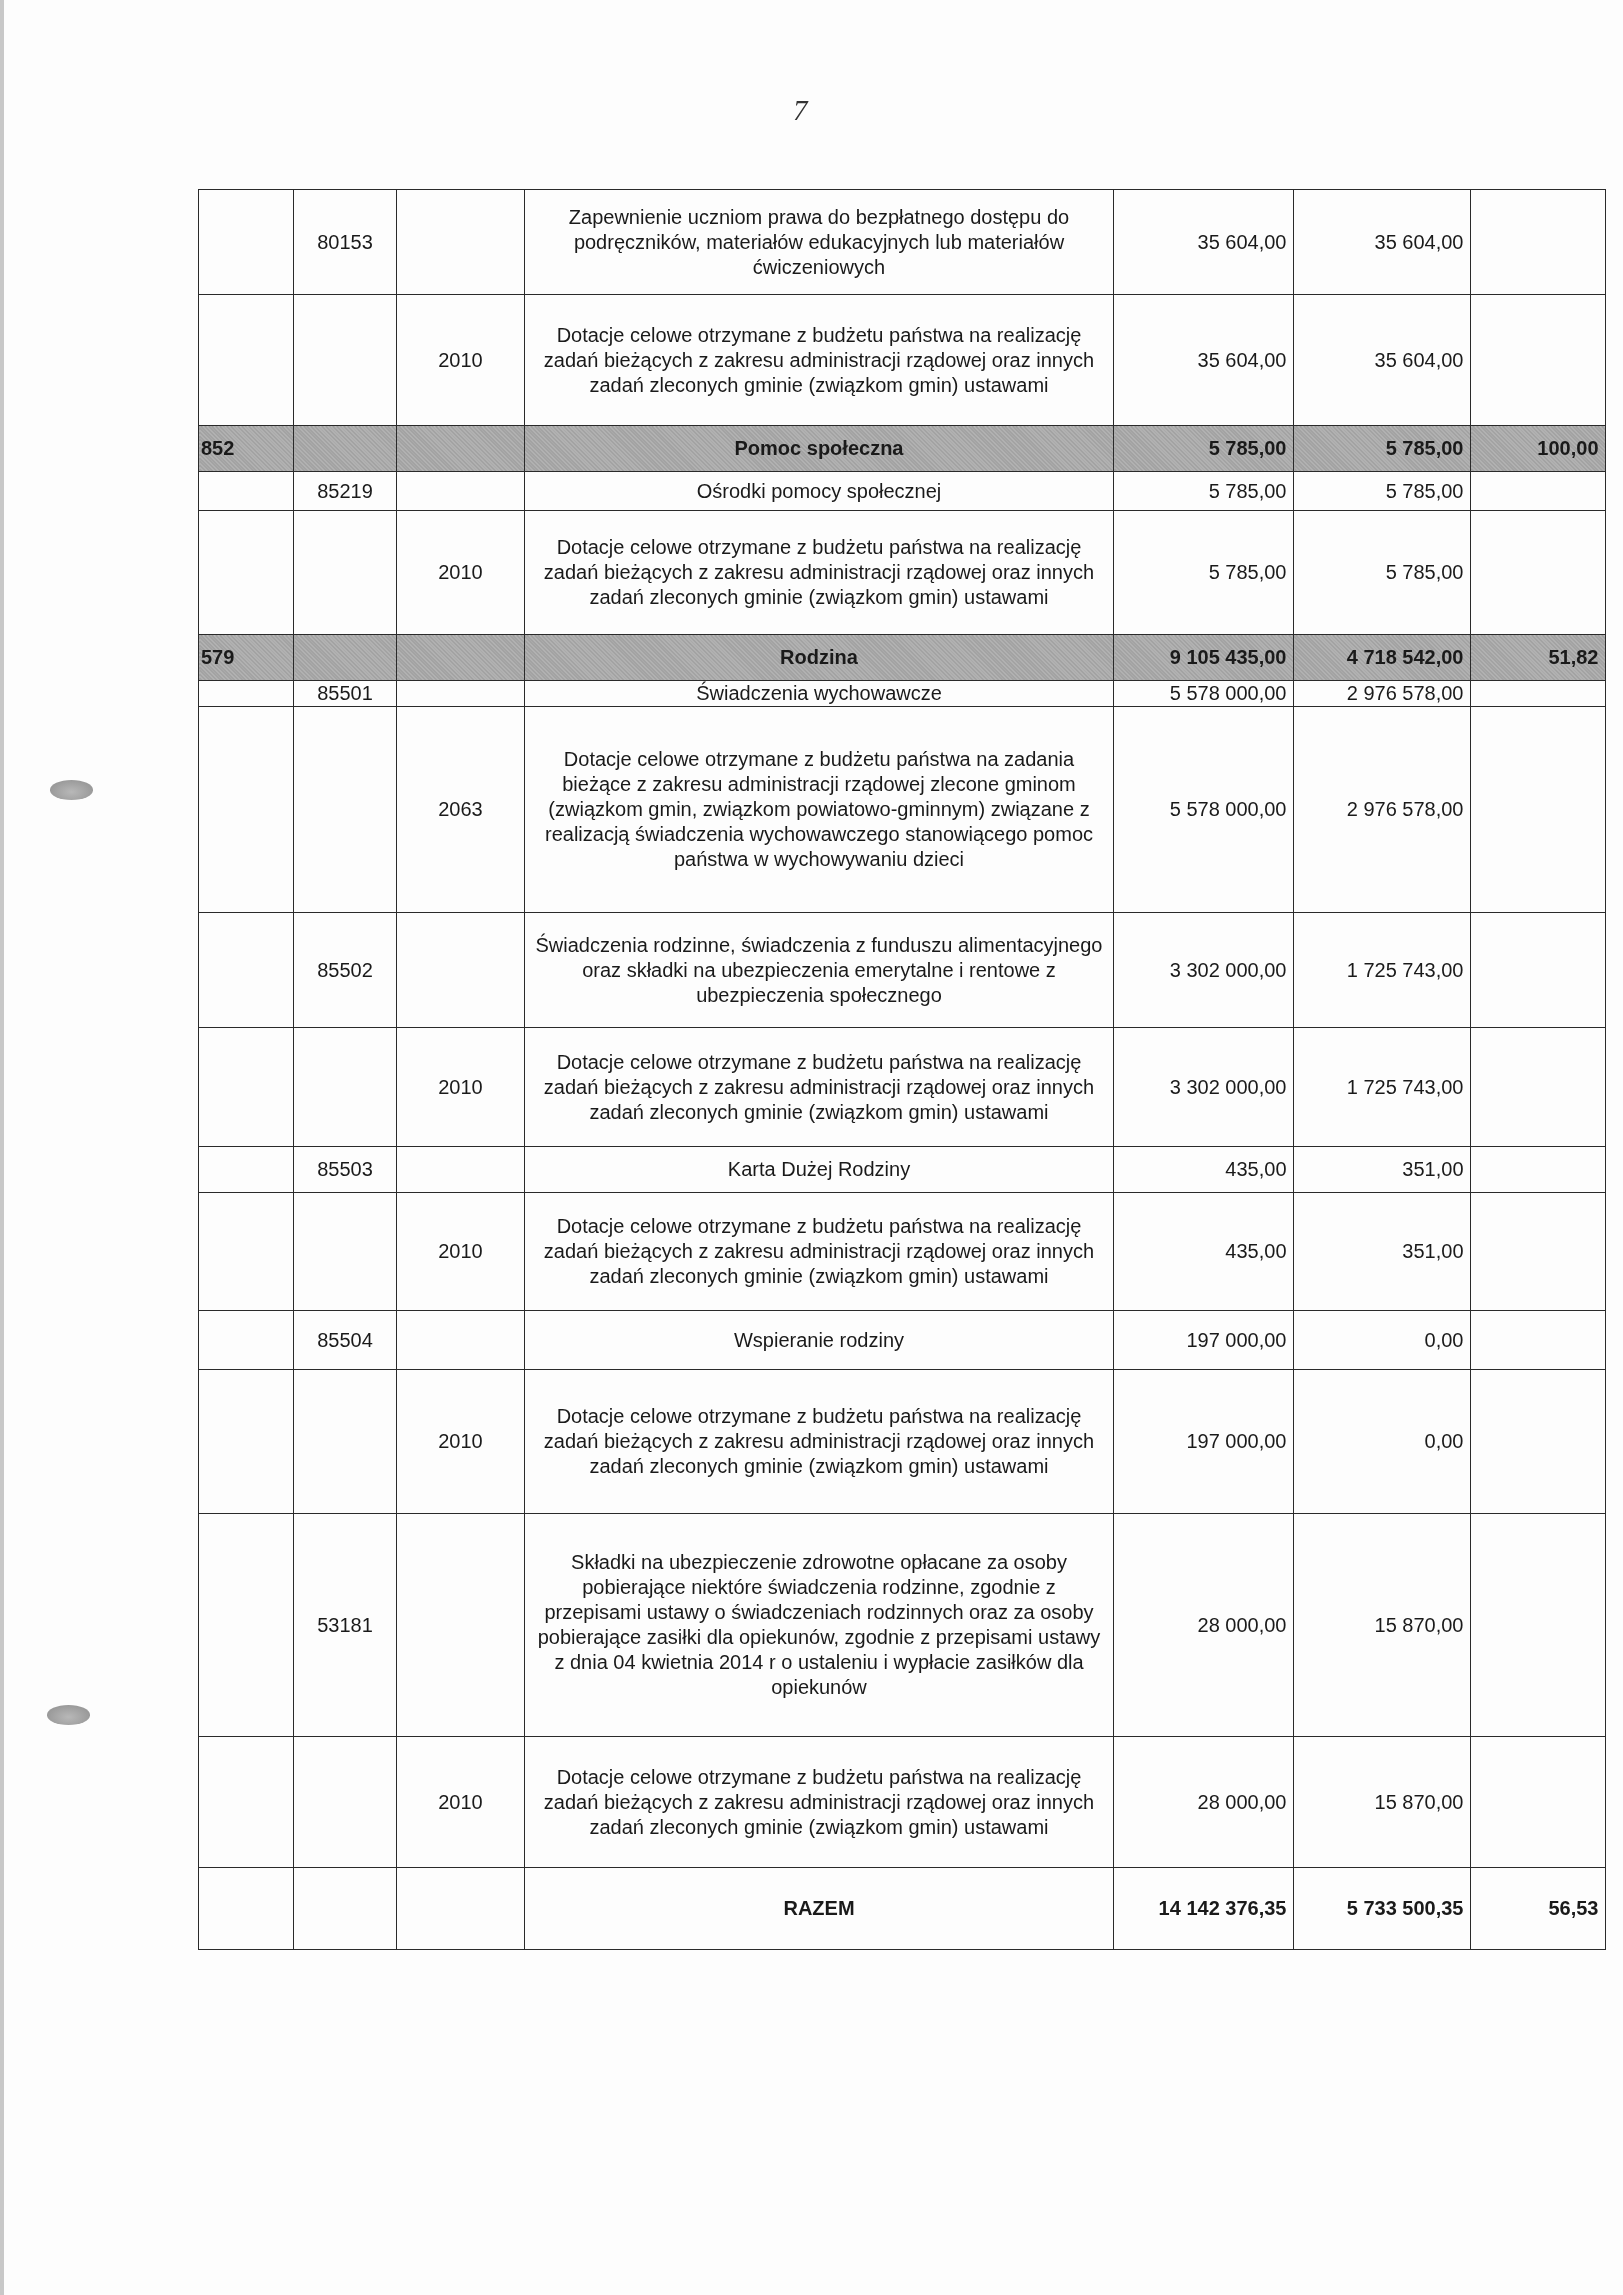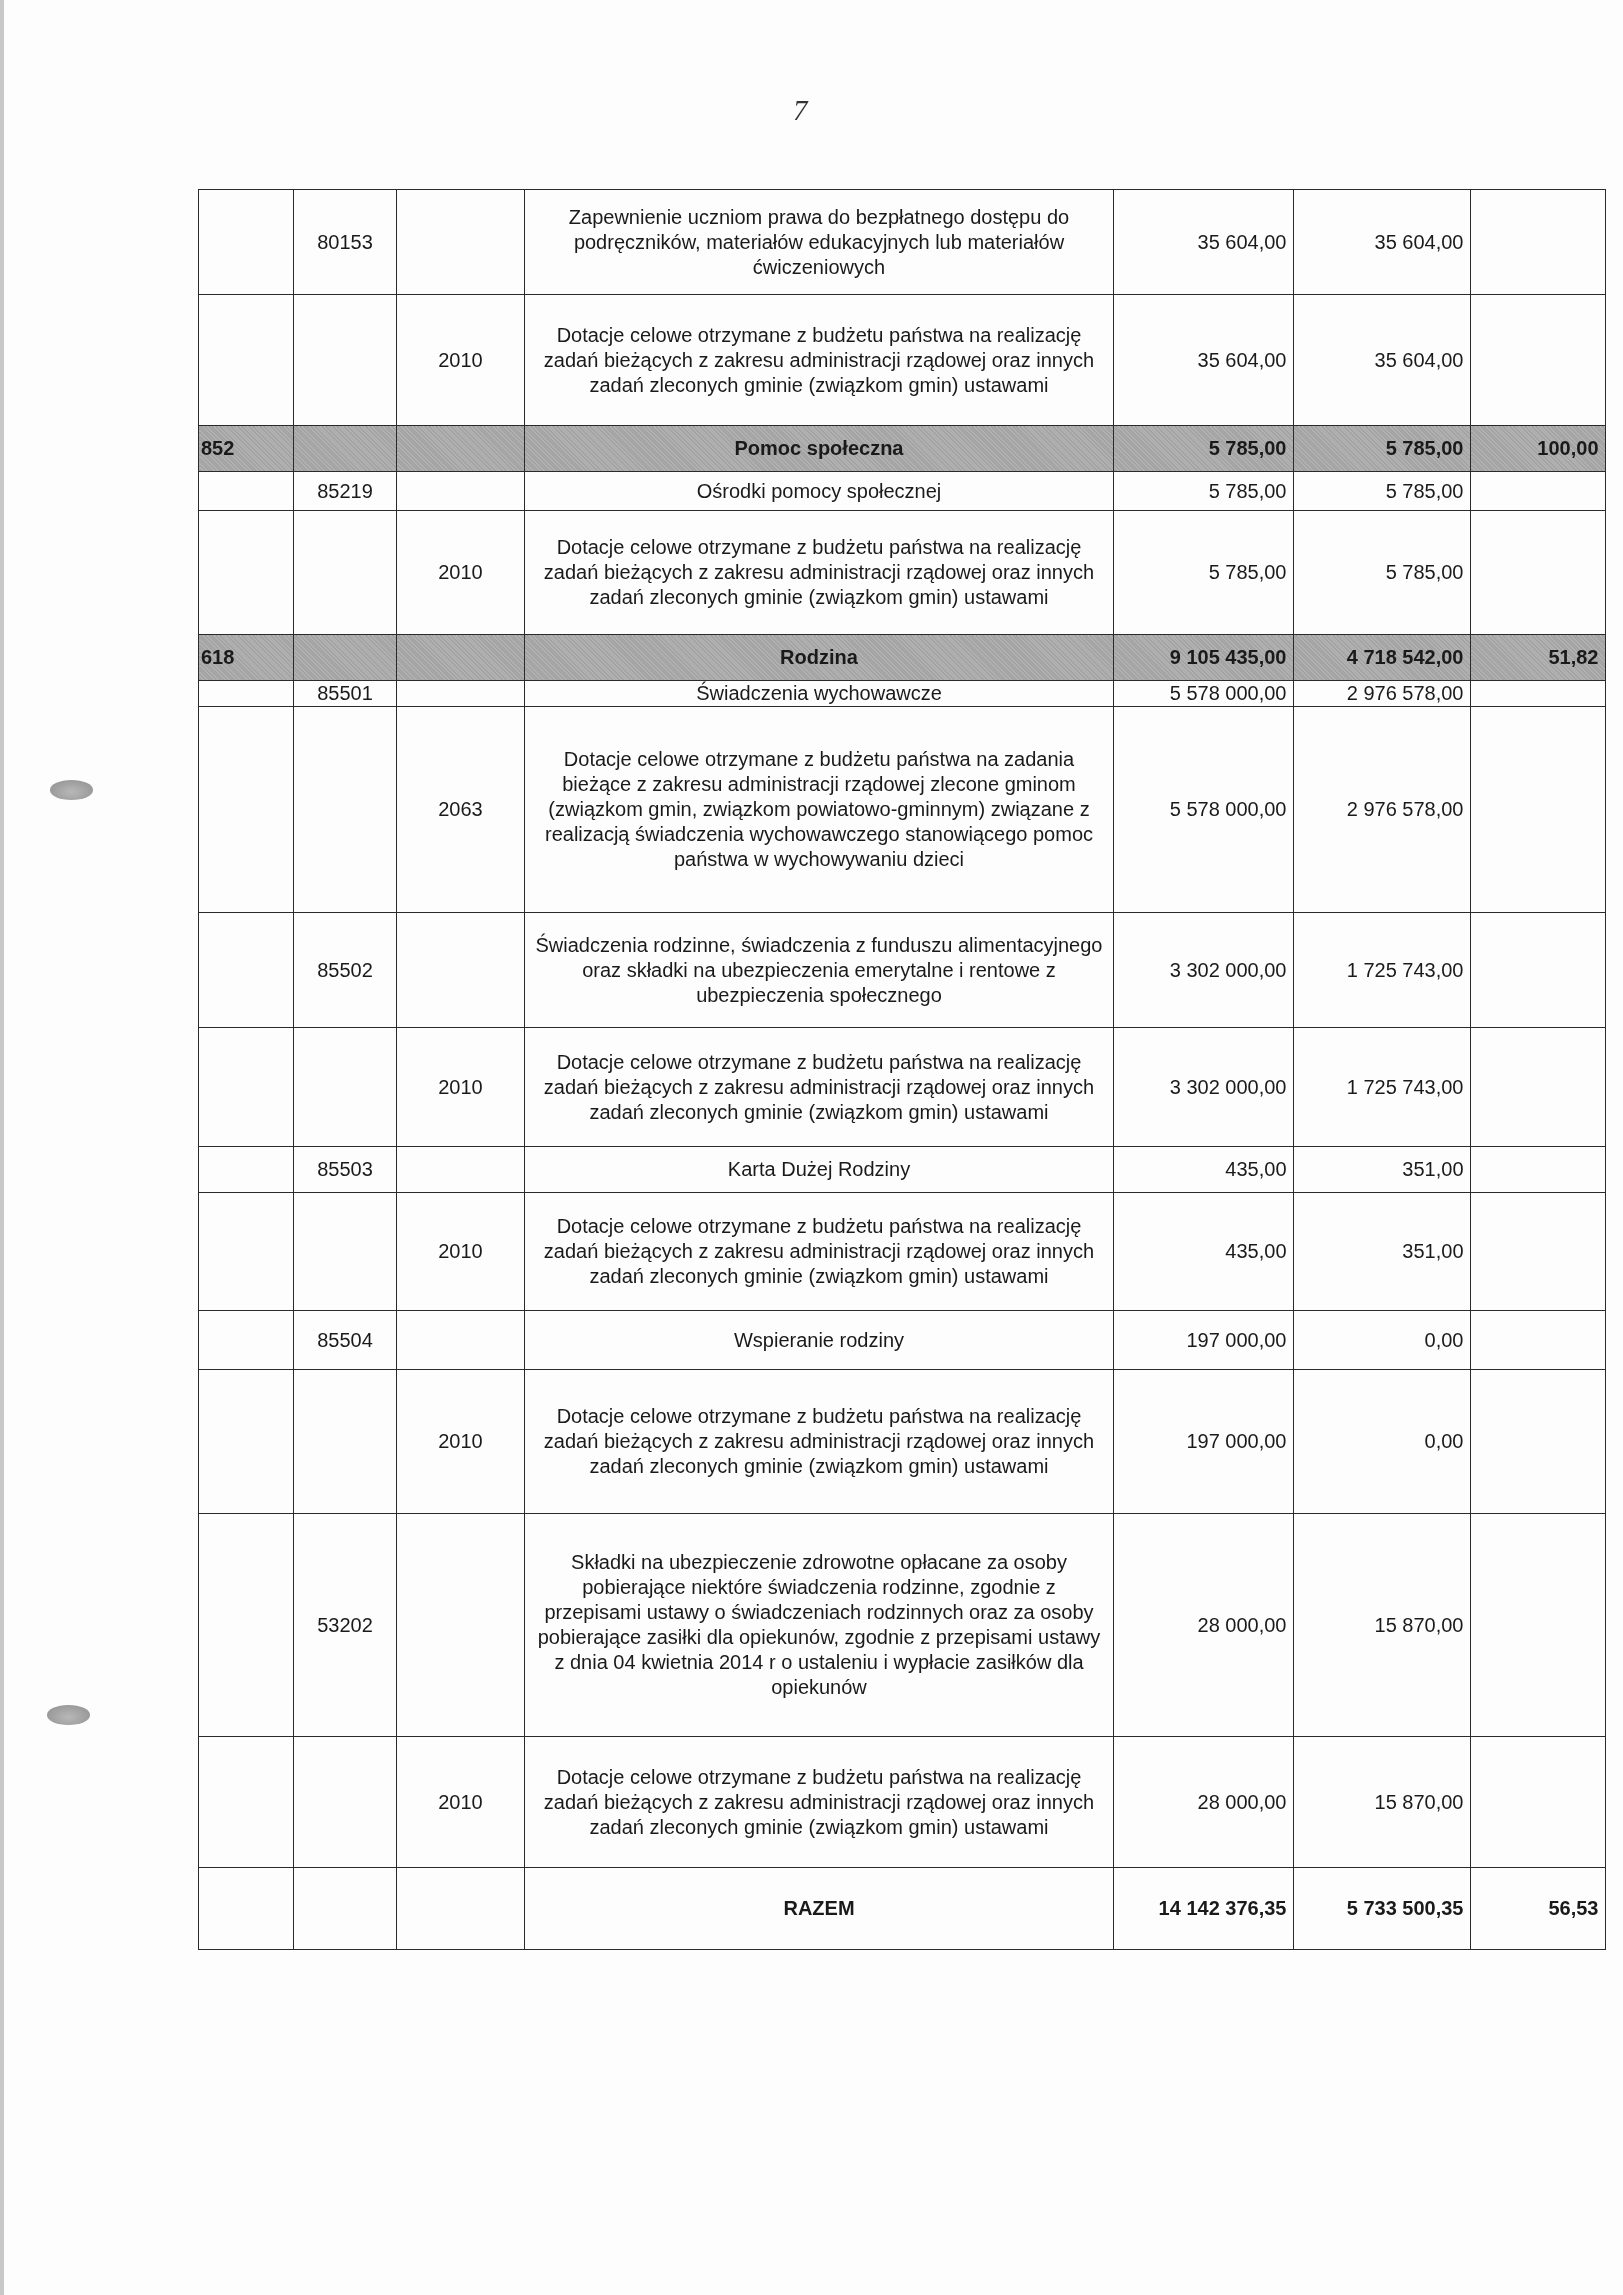--- a/index.html
+++ b/index.html
@@ -93,21 +93,21 @@
       <tr class="paragraph" style="height: 124px;">
         <td class="c-dzial blank-left"></td>
         <td class="c-rozdz"></td>
         <td class="c-par">2010</td>
         <td class="c-desc">Dotacje celowe otrzymane z budżetu państwa na realizację zadań bieżących z zakresu administracji rządowej oraz innych zadań zleconych gminie (związkom gmin) ustawami</td>
         <td class="num">5 785,00</td>
         <td class="num">5 785,00</td>
         <td class="num"></td>
       </tr>
       <tr class="section" style="height: 46px;">
-        <td class="c-dzial">618</td>
+        <td class="c-dzial">579</td>
         <td class="c-rozdz"></td>
         <td class="c-par"></td>
         <td class="c-desc">Rodzina</td>
         <td class="num">9 105 435,00</td>
         <td class="num">4 718 542,00</td>
         <td class="num">51,82</td>
       </tr>
       <tr class="chapter" style="height: 26px;">
         <td class="c-dzial blank-left"></td>
         <td class="c-rozdz">85501</td>
@@ -175,21 +175,21 @@
         <td class="c-dzial blank-left"></td>
         <td class="c-rozdz"></td>
         <td class="c-par">2010</td>
         <td class="c-desc">Dotacje celowe otrzymane z budżetu państwa na realizację zadań bieżących z zakresu administracji rządowej oraz innych zadań zleconych gminie (związkom gmin) ustawami</td>
         <td class="num">197 000,00</td>
         <td class="num">0,00</td>
         <td class="num"></td>
       </tr>
       <tr class="chapter" style="height: 223px;">
         <td class="c-dzial blank-left"></td>
-        <td class="c-rozdz">53202</td>
+        <td class="c-rozdz">53181</td>
         <td class="c-par"></td>
         <td class="c-desc">Składki na ubezpieczenie zdrowotne opłacane za osoby pobierające niektóre świadczenia  rodzinne, zgodnie z przepisami ustawy o świadczeniach rodzinnych oraz za osoby pobierające zasiłki dla opiekunów, zgodnie z przepisami ustawy z dnia 04 kwietnia 2014 r o ustaleniu i wypłacie zasiłków dla opiekunów</td>
         <td class="num">28 000,00</td>
         <td class="num">15 870,00</td>
         <td class="num"></td>
       </tr>
       <tr class="paragraph" style="height: 131px;">
         <td class="c-dzial blank-left"></td>
         <td class="c-rozdz"></td>
         <td class="c-par">2010</td>

